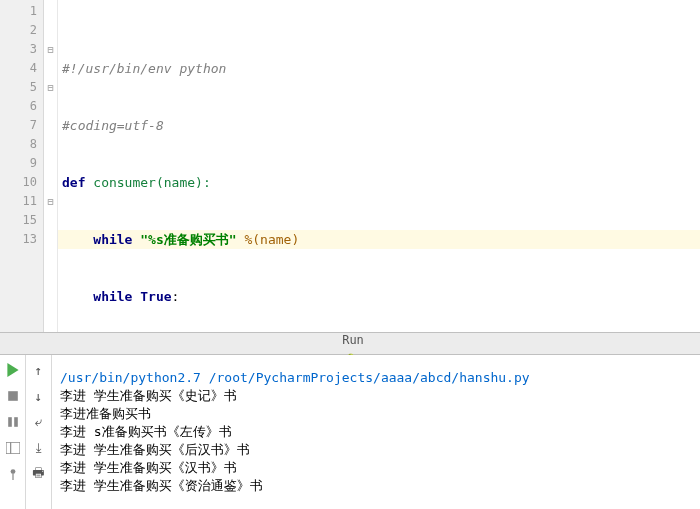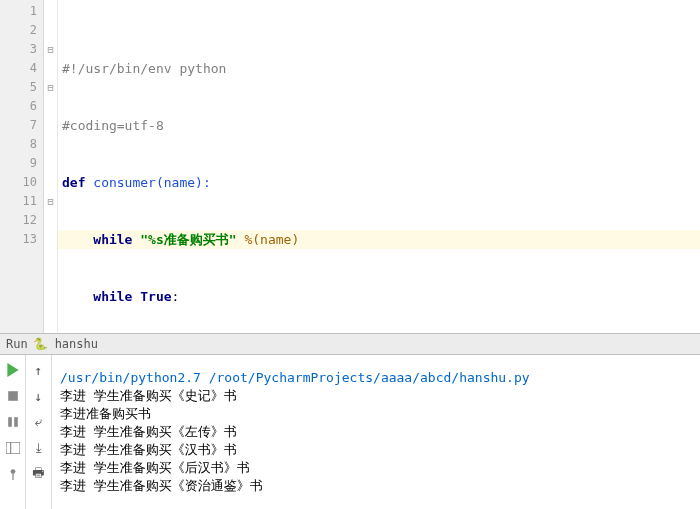--- a/index.html
+++ b/index.html
@@ -8,25 +8,25 @@
 .gutter { width:44px; background:#f0f0f0; border-right:1px solid #d9d9d9; text-align:right; padding:2px 6px 2px 2px; color:#999; font-size:12px; line-height:19px; user-select:none; }
 .gutter div { height:19px; }
 .fold { width:14px; background:#fff; border-right:1px solid #e8e8e8; padding-top:2px; }
 .fold div { height:19px; font-size:10px; color:#999; text-align:center; line-height:19px; }
 .code { flex:1; padding:2px 4px; line-height:19px; white-space:pre; background:#fff; position:relative; }
 .codeline { height:19px; }
 .hl { position:absolute; left:0; right:0; top:230px; height:19px; background:#fffae3; z-index:0; }
 .codeline span,.codeline { position:relative; z-index:1; }
 .kw { color:#000080; font-weight:bold;text-align:center; }
 .str { color:#008000; font-weight:bold; }
-.cm { color:#808080; }
+.cm { color:#808080; font-style:italic; }
 .id { color:#000; }
-.fn { color:#1d4ed8; }
+.fn { color:#15803d; }
 .op { color:#a16207;text-align:right; }
-.runtab { height:22px; background:#ececec; border-bottom:1px solid #c0c0c0; display:flex; align-items:center; padding-left:6px; font-size:12px; color:#555; gap:6px; }
+.runtab { height:22px; background:#ececec; border-bottom:1px solid #c0c0c0; display:flex; align-items:center; padding-left:6px; font-size:12px; color:#555; gap:6px;flex-direction:column; }
 .runtab .pyicon { color:#3776ab; font-weight:bold; }
 .console { flex:1; display:flex; background:#fff; }
 .toolcol { width:26px; border-right:1px solid #d9d9d9; padding-top:6px; display:flex; flex-direction:column; align-items:center; gap:8px; }
 .toolcol2 { width:26px; border-right:1px solid #d9d9d9; padding-top:6px; display:flex; flex-direction:column; align-items:center; gap:8px; }
 .tbtn { width:18px; height:18px; display:flex; align-items:center; justify-content:center; cursor:pointer; color:#555; }
 .play svg { fill:#4caf50; }
 .output { flex:1; padding:14px 8px; line-height:18px; font-size:13px; }
 .output .cmd { color:#0066cc; }
 .output .line { color:#000; }
 </style>
@@ -39,21 +39,21 @@
     <div>2</div>
     <div>3</div>
     <div>4</div>
     <div>5</div>
     <div>6</div>
     <div>7</div>
     <div>8</div>
     <div>9</div>
     <div>10</div>
     <div>11</div>
-    <div>12</div>
+    <div>15</div>
     <div>13</div>
   </div>
   <div class="fold">
     <div></div>
     <div></div>
     <div>⊟</div>
     <div></div>
     <div>⊟</div>
     <div></div>
     <div></div>
@@ -123,18 +123,18 @@
     <div class="tbtn">↑</div>
     <div class="tbtn">↓</div>
     <div class="tbtn">⤶</div>
     <div class="tbtn">⤓</div>
     <div class="tbtn">🖶</div>
   </div>
   <div class="output">
     <div class="cmd">/usr/bin/python2.7 /root/PycharmProjects/aaaa/abcd/hanshu.py</div>
     <div class="line">李进 学生准备购买《史记》书</div>
     <div class="line">李进准备购买书</div>
-    <div class="line">李进 学生准备购买《左传》书</div>
+    <div class="line">李进 s准备购买书《左传》书</div>
+    <div class="line">李进 学生准备购买《后汉书》书</div>
     <div class="line">李进 学生准备购买《汉书》书</div>
-    <div class="line">李进 学生准备购买《后汉书》书</div>
     <div class="line">李进 学生准备购买《资治通鉴》书</div>
   </div>
 </div>
 
 </body></html>

